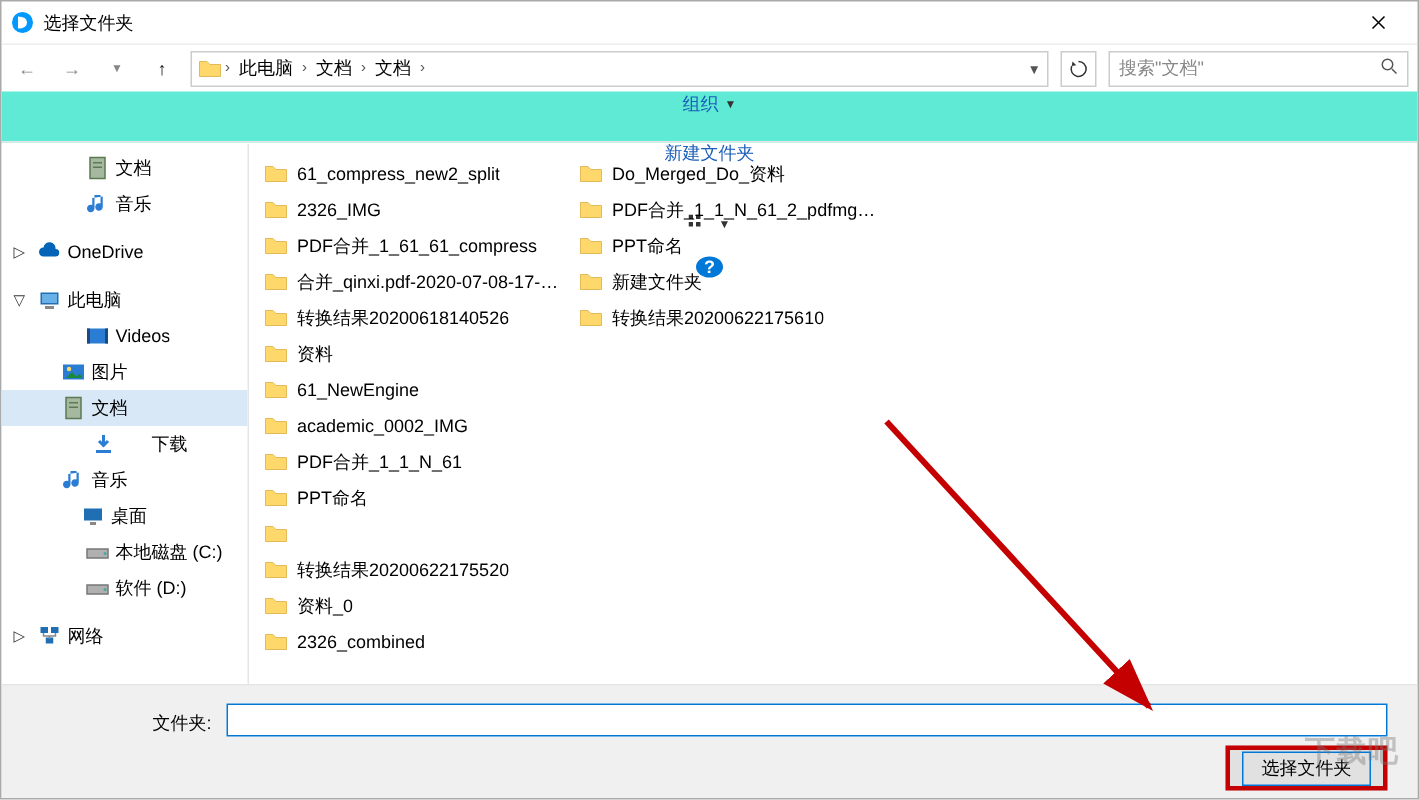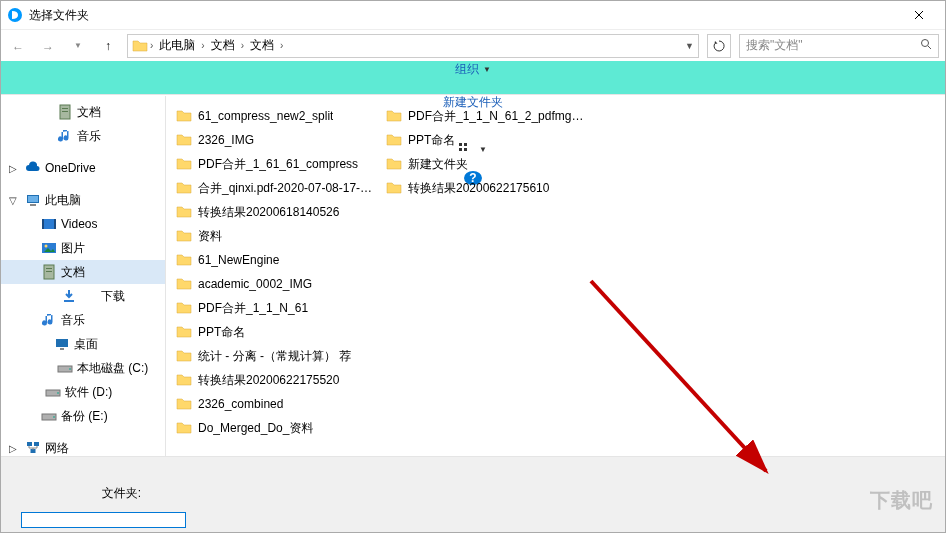--- a/index.html
+++ b/index.html
@@ -30,21 +30,21 @@
 .tree-item { height: 24px; display:flex; align-items:center; padding-left: 8px; gap: 4px; white-space:nowrap; }
 .tree-item.sel { background:#d9e8f7; }
 .tree-item .exp { width:12px; font-size:10px; color:#333; }
 .tree-item .ico { width:16px; height:16px; display:flex; align-items:center; justify-content:center; }
 .tree-item .lbl { font-size:12px; overflow:hidden; text-overflow:ellipsis; }
 .content { flex:1; padding: 8px 4px; display:flex; flex-direction:column; flex-wrap:wrap; align-content:flex-start; overflow:hidden; gap:0; }
 .file { height: 24px; width: 210px; display:flex; align-items:center; gap:6px; padding:0 6px; }
 .file .ficon { width:16px; height:16px; }
 .file .fname { font-size:12px; white-space:nowrap; overflow:hidden; text-overflow:ellipsis; }
 .footer { position:absolute; bottom:0; left:0; right:0; height: 76px; border-top:1px solid #e5e5e5; background:#f0f0f0; }
-.field-row { display:flex; align-items:flex-start; padding: 28px 20px 6px 20px; gap:10px;flex-direction:column; }
+.field-row { display:flex; align-items:flex-end; padding: 12px 20px 6px 20px; gap:10px; }
 .field-row label { width: 120px; text-align:right; font-size:12px; }
 .field-row input { flex:1; height:22px; border:1px solid #0078d7; padding:0 4px; font-size:12px; }
 .btn-row { display:flex; justify-content:flex-end; padding: 0 20px; gap:10px; }
 .btn { min-width:86px; height:24px; border:1px solid #adadad; background:#e1e1e1; font-size:12px; display:flex; align-items:center; justify-content:center; }
 .btn.primary { border:3px solid #c40000; padding:0 8px; height:30px; }
 .btn.primary .inner { border:1px solid #0078d7; background:#e1e1e1; padding: 2px 12px; }
 svg.folder { fill:#ffd86b; stroke:#d9a93a; stroke-width:0.5; }
 .arrow-annot { position:absolute; pointer-events:none; }
 .watermark { position:absolute; right:12px; bottom:18px; font-size:20px; font-weight:bold; color:rgba(120,120,120,0.4); letter-spacing:1px; }
 </style>
@@ -162,21 +162,21 @@
         <span class="exp">▽</span>
         <span class="ico">
           <svg width="16" height="16" viewBox="0 0 16 16">
             <rect x="2" y="3" width="12" height="8" fill="#1f6fb2"></rect>
             <rect x="3" y="4" width="10" height="6" fill="#6ab0e8"></rect>
             <rect x="5" y="12" width="6" height="2" fill="#888"></rect>
           </svg>
         </span>
         <span class="lbl">此电脑</span>
       </div>
-      <div class="tree-item" style="padding-left: 24px;">
+      <div class="tree-item" style="padding-left: 40px;">
         <span class="exp"></span>
         <span class="ico">
           <svg width="16" height="16" viewBox="0 0 16 16">
             <rect x="1" y="3" width="14" height="10" fill="#2b7cd3"></rect>
             <rect x="1" y="3" width="2" height="10" fill="#1a4a80"></rect>
             <rect x="13" y="3" width="2" height="10" fill="#1a4a80"></rect>
           </svg>
         </span>
         <span class="lbl">Videos</span>
       </div>
@@ -234,39 +234,29 @@
       <div class="tree-item" style="padding-left: 40px;">
         <span class="exp"></span>
         <span class="ico">
           <svg width="16" height="16" viewBox="0 0 16 16">
             <rect x="1" y="6" width="14" height="6" fill="#b0b0b0" stroke="#777"></rect>
             <circle cx="13" cy="9" r="1" fill="#4a9"></circle>
           </svg>
         </span>
         <span class="lbl">本地磁盘 (C:)</span>
       </div>
-      <div class="tree-item" style="padding-left: 28px;">
+      <div class="tree-item" style="padding-left: 40px;">
         <span class="exp"></span>
         <span class="ico">
           <svg width="16" height="16" viewBox="0 0 16 16">
             <rect x="1" y="6" width="14" height="6" fill="#b0b0b0" stroke="#777"></rect>
             <circle cx="13" cy="9" r="1" fill="#4a9"></circle>
           </svg>
         </span>
         <span class="lbl">软件 (D:)</span>
-      </div>
-      <div class="tree-item" style="padding-left: 24px;">
-        <span class="exp"></span>
-        <span class="ico">
-          <svg width="16" height="16" viewBox="0 0 16 16">
-            <rect x="1" y="6" width="14" height="6" fill="#b0b0b0" stroke="#777"></rect>
-            <circle cx="13" cy="9" r="1" fill="#4a9"></circle>
-          </svg>
-        </span>
-        <span class="lbl">备份 (E:)</span>
       </div>
       <div style="height: 8px;"></div>
       <div class="tree-item" style="padding-left: 8px;">
         <span class="exp">▷</span>
         <span class="ico">
           <svg width="16" height="16" viewBox="0 0 16 16">
             <rect x="2" y="2" width="5" height="4" fill="#1f6fb2"></rect>
             <rect x="9" y="2" width="5" height="4" fill="#1f6fb2"></rect>
             <rect x="5.5" y="9" width="5" height="4" fill="#1f6fb2"></rect>
             <path d="M4 6 v2 h8 v-2 M8 8 v2" stroke="#888" fill="none"></path>
@@ -333,27 +323,32 @@
       <div class="file">
         <span class="ficon"><svg class="folder" viewBox="0 0 16 16" width="16" height="16">
             <path d="M1 3 h5 l2 2 h7 v8 h-14 z"></path>
           </svg></span>
         <span class="fname">PPT命名</span>
       </div>
       <div class="file">
         <span class="ficon"><svg class="folder" viewBox="0 0 16 16" width="16" height="16">
             <path d="M1 3 h5 l2 2 h7 v8 h-14 z"></path>
           </svg></span>
-        <span class="fname">统计 - 分离 -（常规计算） 荐</span>
       </div>
       <div class="file">
         <span class="ficon"><svg class="folder" viewBox="0 0 16 16" width="16" height="16">
             <path d="M1 3 h5 l2 2 h7 v8 h-14 z"></path>
           </svg></span>
         <span class="fname">转换结果20200622175520</span>
+      </div>
+      <div class="file">
+        <span class="ficon"><svg class="folder" viewBox="0 0 16 16" width="16" height="16">
+            <path d="M1 3 h5 l2 2 h7 v8 h-14 z"></path>
+          </svg></span>
+        <span class="fname">资料_0</span>
       </div>
       <div class="file">
         <span class="ficon"><svg class="folder" viewBox="0 0 16 16" width="16" height="16">
             <path d="M1 3 h5 l2 2 h7 v8 h-14 z"></path>
           </svg></span>
         <span class="fname">2326_combined</span>
       </div>
       <div class="file">
         <span class="ficon"><svg class="folder" viewBox="0 0 16 16" width="16" height="16">
             <path d="M1 3 h5 l2 2 h7 v8 h-14 z"></path>

